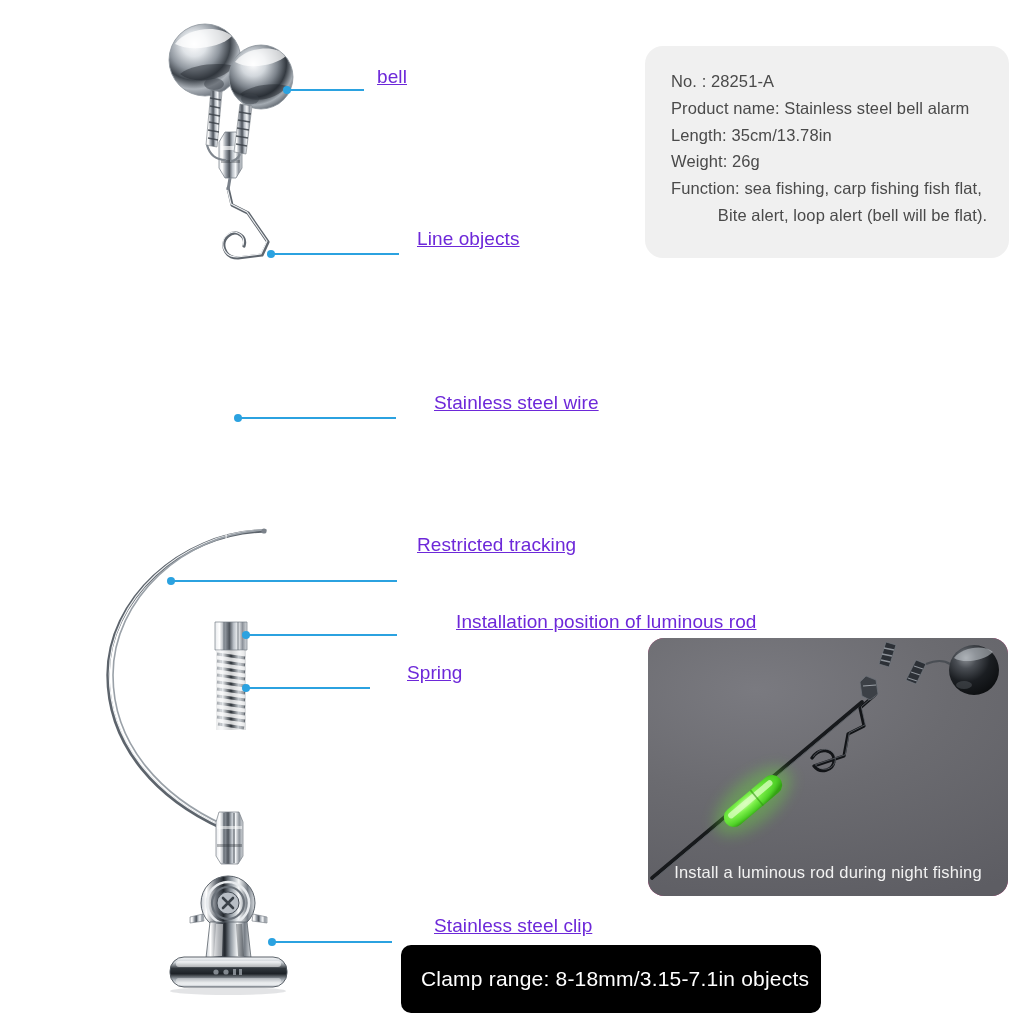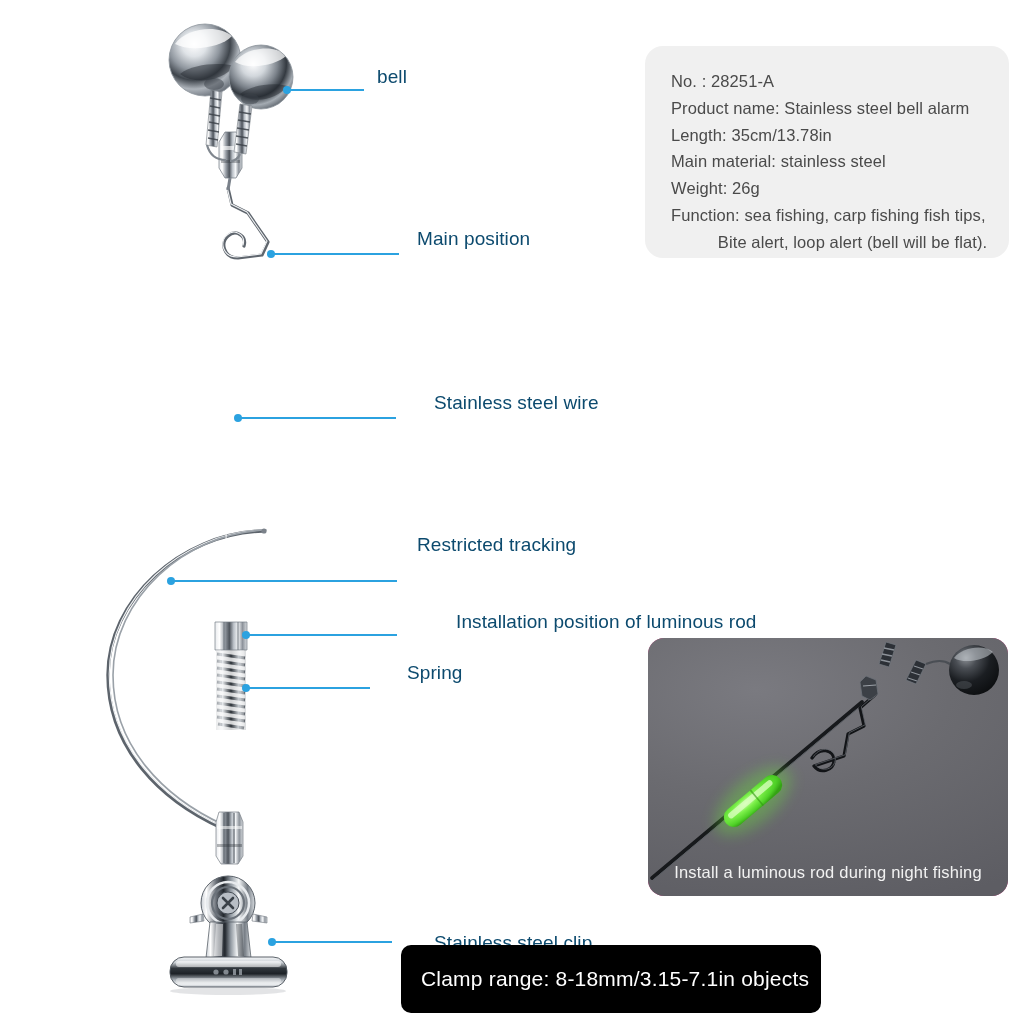--- a/index.html
+++ b/index.html
@@ -18,22 +18,22 @@
     background:#f0f0f0; border-radius:18px;
     padding:22px 26px 0 26px;
   }
   .spec-line{
     color:#4a4a4a; font-size:16.5px; line-height:26.8px;
     white-space:pre; letter-spacing:.1px;
   }
 
   
   .label{
-    position:absolute; color:#0c4a6e; font-size:19px;
-    white-space:nowrap; letter-spacing:.1px;
+    position:absolute; color:#6d28d9; font-size:19px;
+    white-space:nowrap; letter-spacing:.1px;text-decoration:underline;
   }
   
   .leader{ position:absolute; height:2px; background:#2ba2e0; }
   .leader::before{
     content:""; position:absolute; left:-4px; top:-3px;
     width:8px; height:8px; border-radius:50%; background:#2ba2e0;
   }
 
   
   .inset{
@@ -265,46 +265,45 @@
       </g>
 
       <ellipse cx="228" cy="991" rx="58" ry="4" fill="#8e949b" opacity=".25"></ellipse>
     </g>
   </svg>
 
   <div class="spec-panel">
     <div class="spec-line">No. : 28251-A</div>
     <div class="spec-line">Product name: Stainless steel bell alarm</div>
     <div class="spec-line">Length: 35cm/13.78in</div>
-    <div class="spec-line">Main material: stainless steel</div>
     <div class="spec-line">Weight: 26g</div>
-    <div class="spec-line">Function: sea fishing, carp fishing fish tips,</div>
+    <div class="spec-line">Function: sea fishing, carp fishing fish flat,</div>
     <div class="spec-line">          Bite alert, loop alert (bell will be flat).</div>
   </div>
 
   <div class="leader" style="left:287px; top:89px; width:77px;"></div>
   <div class="label" style="left:377px; top:66px;">bell</div>
 
   <div class="leader" style="left:271px; top:253px; width:128px;"></div>
-  <div class="label" style="left:417px; top:228px;">Main position</div>
+  <div class="label" style="left:417px; top:228px;">Line objects</div>
 
   <div class="leader" style="left:238px; top:417px; width:158px;"></div>
   <div class="label" style="left:434px; top:392px;">Stainless steel wire</div>
 
   <div class="leader" style="left:171px; top:580px; width:226px;"></div>
   <div class="label" style="left:417px; top:534px;text-align:center;">Restricted tracking</div>
 
   <div class="leader" style="left:246px; top:634px; width:151px;"></div>
   <div class="label" style="left:456px; top:611px;">Installation position of luminous rod</div>
 
   <div class="leader" style="left:246px; top:687px; width:124px;"></div>
   <div class="label" style="left:379px; top:662px;margin-left:28px;">Spring</div>
 
   <div class="leader" style="left:272px; top:941px; width:120px;"></div>
-  <div class="label" style="left:434px; top:915px;margin-top:17px;">Stainless steel clip</div>
+  <div class="label" style="left:434px; top:915px;">Stainless steel clip</div>
 
   <div class="inset">
     <div class="inset-bg"></div>
     <svg width="360" height="258" viewBox="0 0 360 258" style="position:absolute;left:0;top:0">
       <defs>
         <radialGradient id="glowG" cx="40%" cy="35%" r="70%">
           <stop offset="0%" stop-color="#d6ffb8"></stop>
           <stop offset="38%" stop-color="#7cf04a"></stop>
           <stop offset="78%" stop-color="#4fd127"></stop>
           <stop offset="100%" stop-color="#35a315"></stop>

